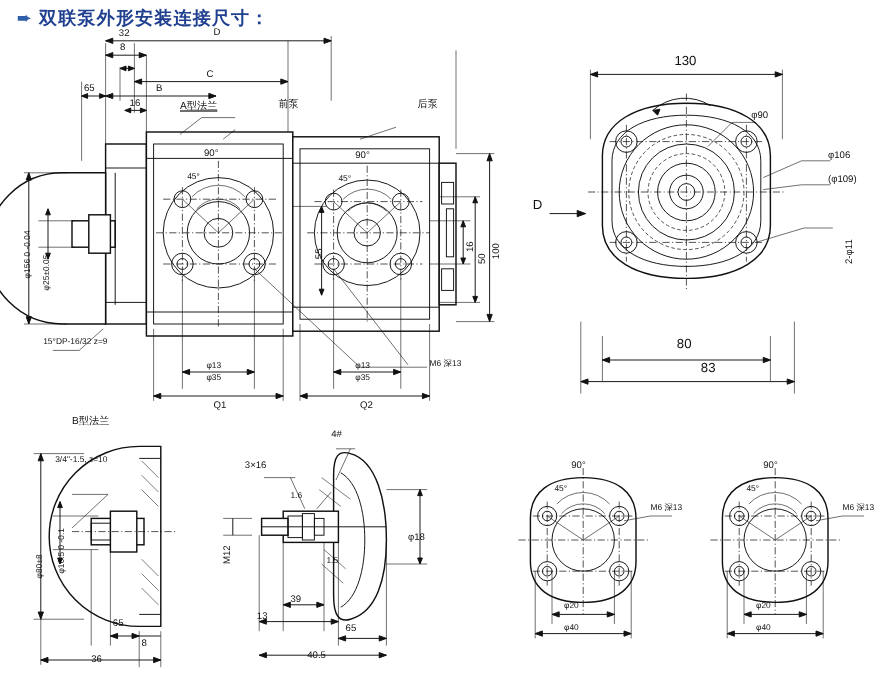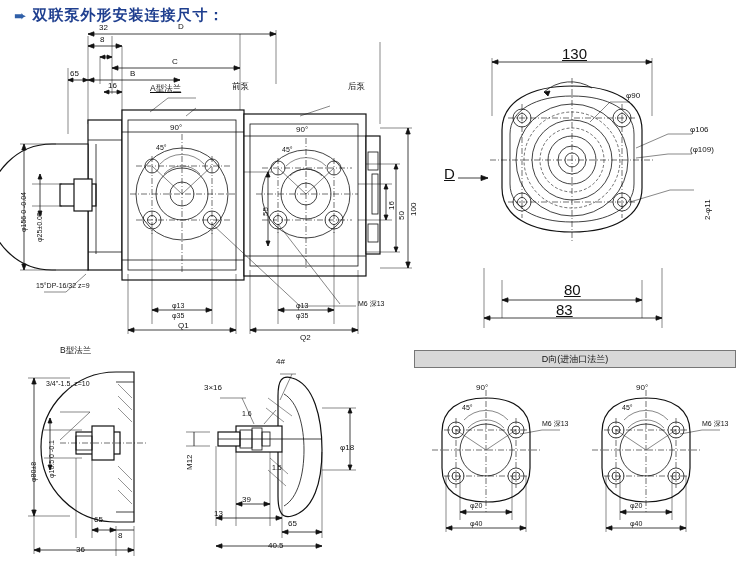--- a/index.html
+++ b/index.html
@@ -9,21 +9,21 @@
     color:#1a1a1a;position:relative;overflow:hidden;
   }
   #root{position:absolute;inset:0;}
   .abs{position:absolute;}
   .ttl{top:6px;left:14px;display:flex;align-items:center;gap:6px;}
   .ttl .arrow{color:#2f5fa8;font-size:15px;line-height:1;}
   .ttl .txt{color:#1f3f8f;font-size:15px;font-weight:bold;letter-spacing:1px;}
   .lbl{font-size:8px;line-height:1;white-space:nowrap;color:#111;}
   .lbl.cn{font-size:8.5px;}
   .lbl.sm{font-size:7px;}
-  .lbl.big{font-size:15px;text-decoration:underline;}
+  .lbl.big{font-size:11px;}
   .rot90{transform:rotate(-90deg);transform-origin:left top;}
   .bandhead{
     background:#d8d8d8;border:1px solid #777;
     display:flex;align-items:center;justify-content:center;
     font-size:9px;color:#111;
   }
   svg{display:block;}
   .ln{stroke:#111;stroke-width:.8;fill:none;}
   .ln2{stroke:#111;stroke-width:1.2;fill:none;}
   .thin{stroke:#111;stroke-width:.5;fill:none;}
@@ -271,21 +271,21 @@
 
     <div class="abs lbl rot90" style="left:410px;top:192px;">100</div>
     <div class="abs lbl rot90" style="left:398px;top:196px;">50</div>
     <div class="abs lbl rot90" style="left:388px;top:186px;">16</div>
     <div class="abs lbl rot90" style="left:262px;top:192px;">55</div>
 
     <div class="abs lbl sm" style="left:172px;top:278px;">φ13</div>
     <div class="abs lbl sm" style="left:172px;top:288px;">φ35</div>
     <div class="abs lbl sm" style="left:296px;top:278px;">φ13</div>
     <div class="abs lbl sm" style="left:296px;top:288px;">φ35</div>
-    <div class="abs lbl" style="left:178px;top:298px;">Q1</div>
+    <div class="abs lbl" style="left:178px;top:310px;">Q1</div>
     <div class="abs lbl" style="left:300px;top:310px;">Q2</div>
     <div class="abs lbl sm" style="left:358px;top:276px;width:46px;white-space:normal;line-height:1.2;">M6 深13</div>
   </div>
 
   <div class="abs" style="left:440px;top:30px;width:300px;height:300px;">
     <svg width="300" height="300" viewBox="0 0 300 300">
       <g class="thin">
         <line x1="52" y1="28" x2="52" y2="86"></line>
         <line x1="212" y1="28" x2="212" y2="86"></line>
         <line x1="62" y1="250" x2="62" y2="288"></line>
@@ -368,21 +368,21 @@
         <line x1="18" y1="148" x2="48" y2="148"></line>
         <path d="M48 148 l-7 -2.6 v5.2 z" fill="#111"></path>
       </g>
     </svg>
 
     <div class="abs lbl big" style="left:122px;top:16px;">130</div>
     <div class="abs lbl" style="left:186px;top:62px;">φ90</div>
     <div class="abs lbl" style="left:250px;top:96px;">φ106</div>
     <div class="abs lbl" style="left:250px;top:116px;">(φ109)</div>
     <div class="abs lbl big" style="left:124px;top:252px;">80</div>
-    <div class="abs lbl big" style="left:116px;top:272px;">83</div>
+    <div class="abs lbl big" style="left:144px;top:272px;">83</div>
     <div class="abs lbl rot90" style="left:264px;top:190px;">2-φ11</div>
     <div class="abs lbl big" style="left:4px;top:136px;">D</div>
   </div>
 
   <div class="abs" style="left:20px;top:348px;width:160px;height:216px;">
     <svg width="160" height="216" viewBox="0 0 160 216">
       <g class="ln2">
         <path class="wht" d="M96 24 h18 v150 h-18 a10 10 0 0 1 0 -150 z"></path>
         <rect class="wht" x="56" y="84" width="44" height="22"></rect>
         <rect class="wht" x="72" y="78" width="22" height="34"></rect>
@@ -506,25 +506,24 @@
     </svg>
     <div class="abs lbl" style="left:96px;top:10px;">4#</div>
     <div class="abs lbl" style="left:24px;top:36px;">3×16</div>
     <div class="abs lbl rot90" style="left:6px;top:122px;">M12</div>
     <div class="abs lbl sm" style="left:62px;top:62px;">1.6</div>
     <div class="abs lbl" style="left:160px;top:84px;margin-top:12px;">φ18</div>
     <div class="abs lbl sm" style="left:92px;top:116px;">1.5</div>
     <div class="abs lbl" style="left:62px;top:148px;">39</div>
     <div class="abs lbl" style="left:34px;top:162px;">13</div>
     <div class="abs lbl" style="left:108px;top:172px;">65</div>
-    <div class="abs lbl" style="left:88px;top:194px;">40.5</div>
+    <div class="abs lbl" style="left:76px;top:194px;">40.5</div>
   </div>
 
   <div class="abs" style="left:414px;top:350px;width:320px;height:200px;">
-    <div class="bandhead abs" style="left:0;top:0;width:320px;height:16px;">D向(进油口法兰)</div>
 
     <div class="abs" style="left:6px;top:22px;width:150px;height:170px;">
       <svg width="150" height="170" viewBox="0 0 150 170">
         <g class="ln2">
           <path class="wht" d="M22 60 c0 -22 16 -34 44 -34 c28 0 44 12 44 34 l0 36 c0 22 -16 34 -44 34 c-28 0 -44 -12 -44 -34 z"></path>
         </g>
         <g class="ln">
           <circle cx="66" cy="78" r="26"></circle>
           <circle cx="36" cy="58" r="8"></circle>
             <circle cx="36" cy="58" r="4"></circle>

